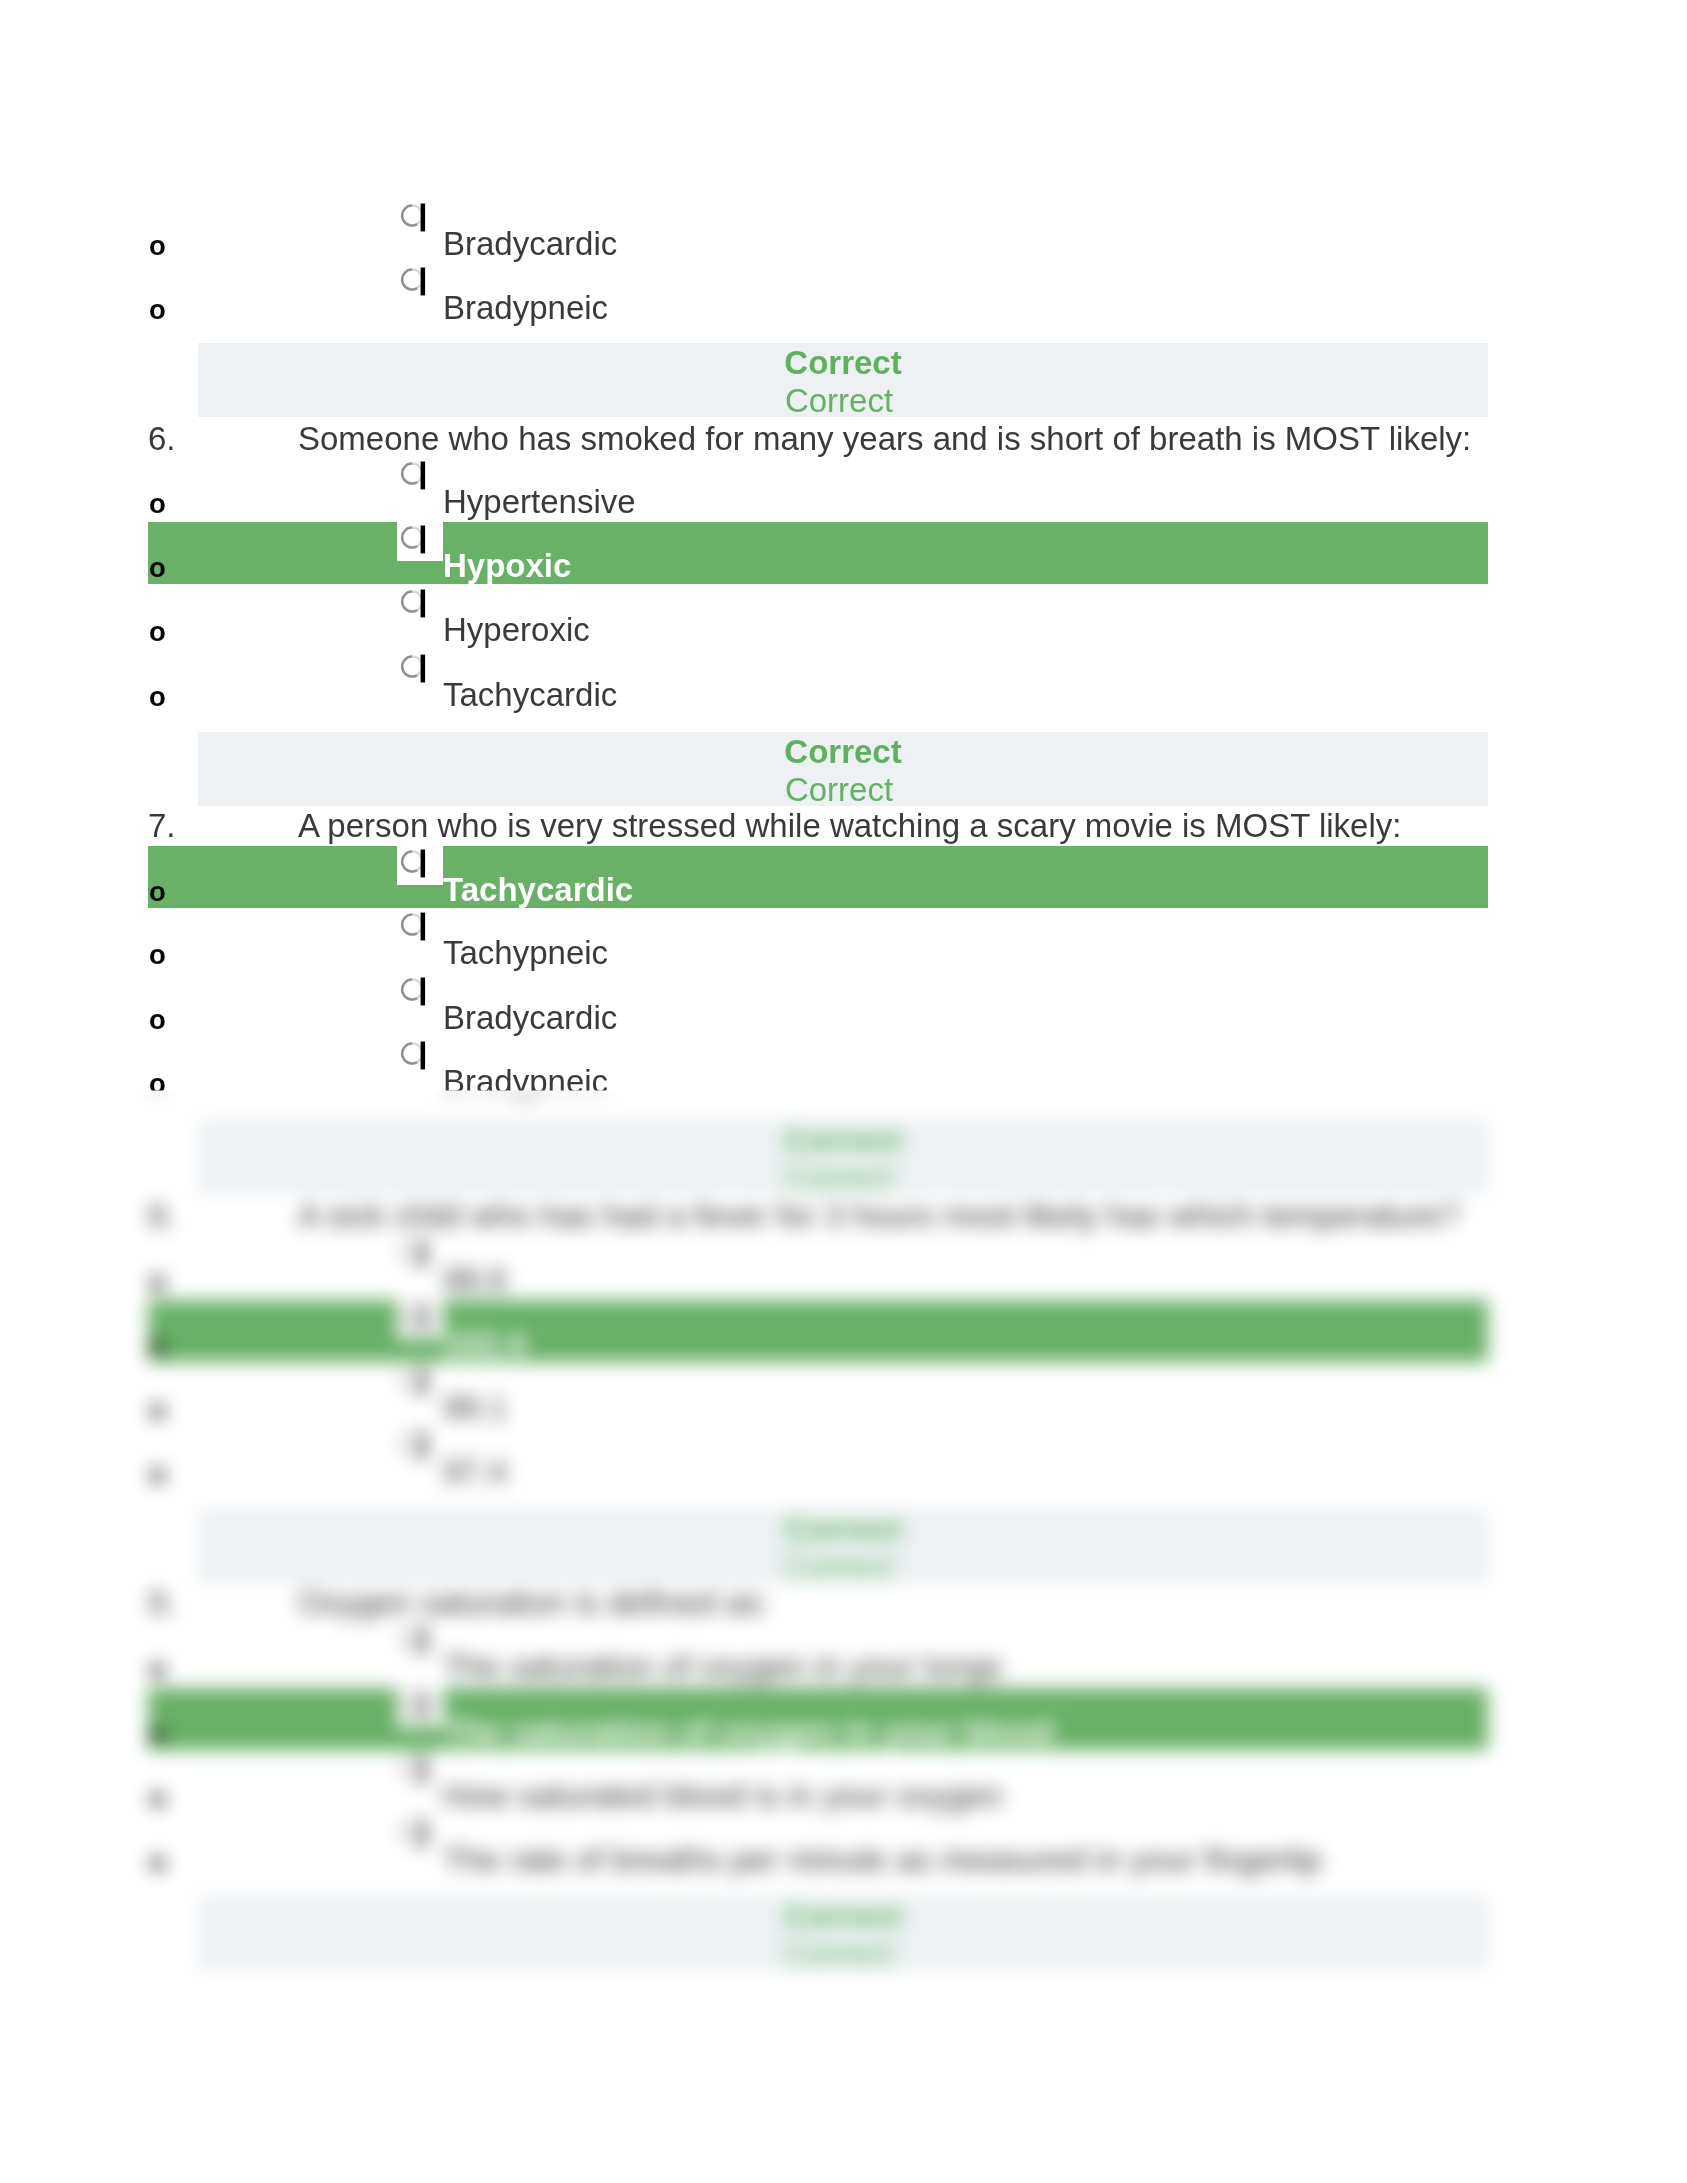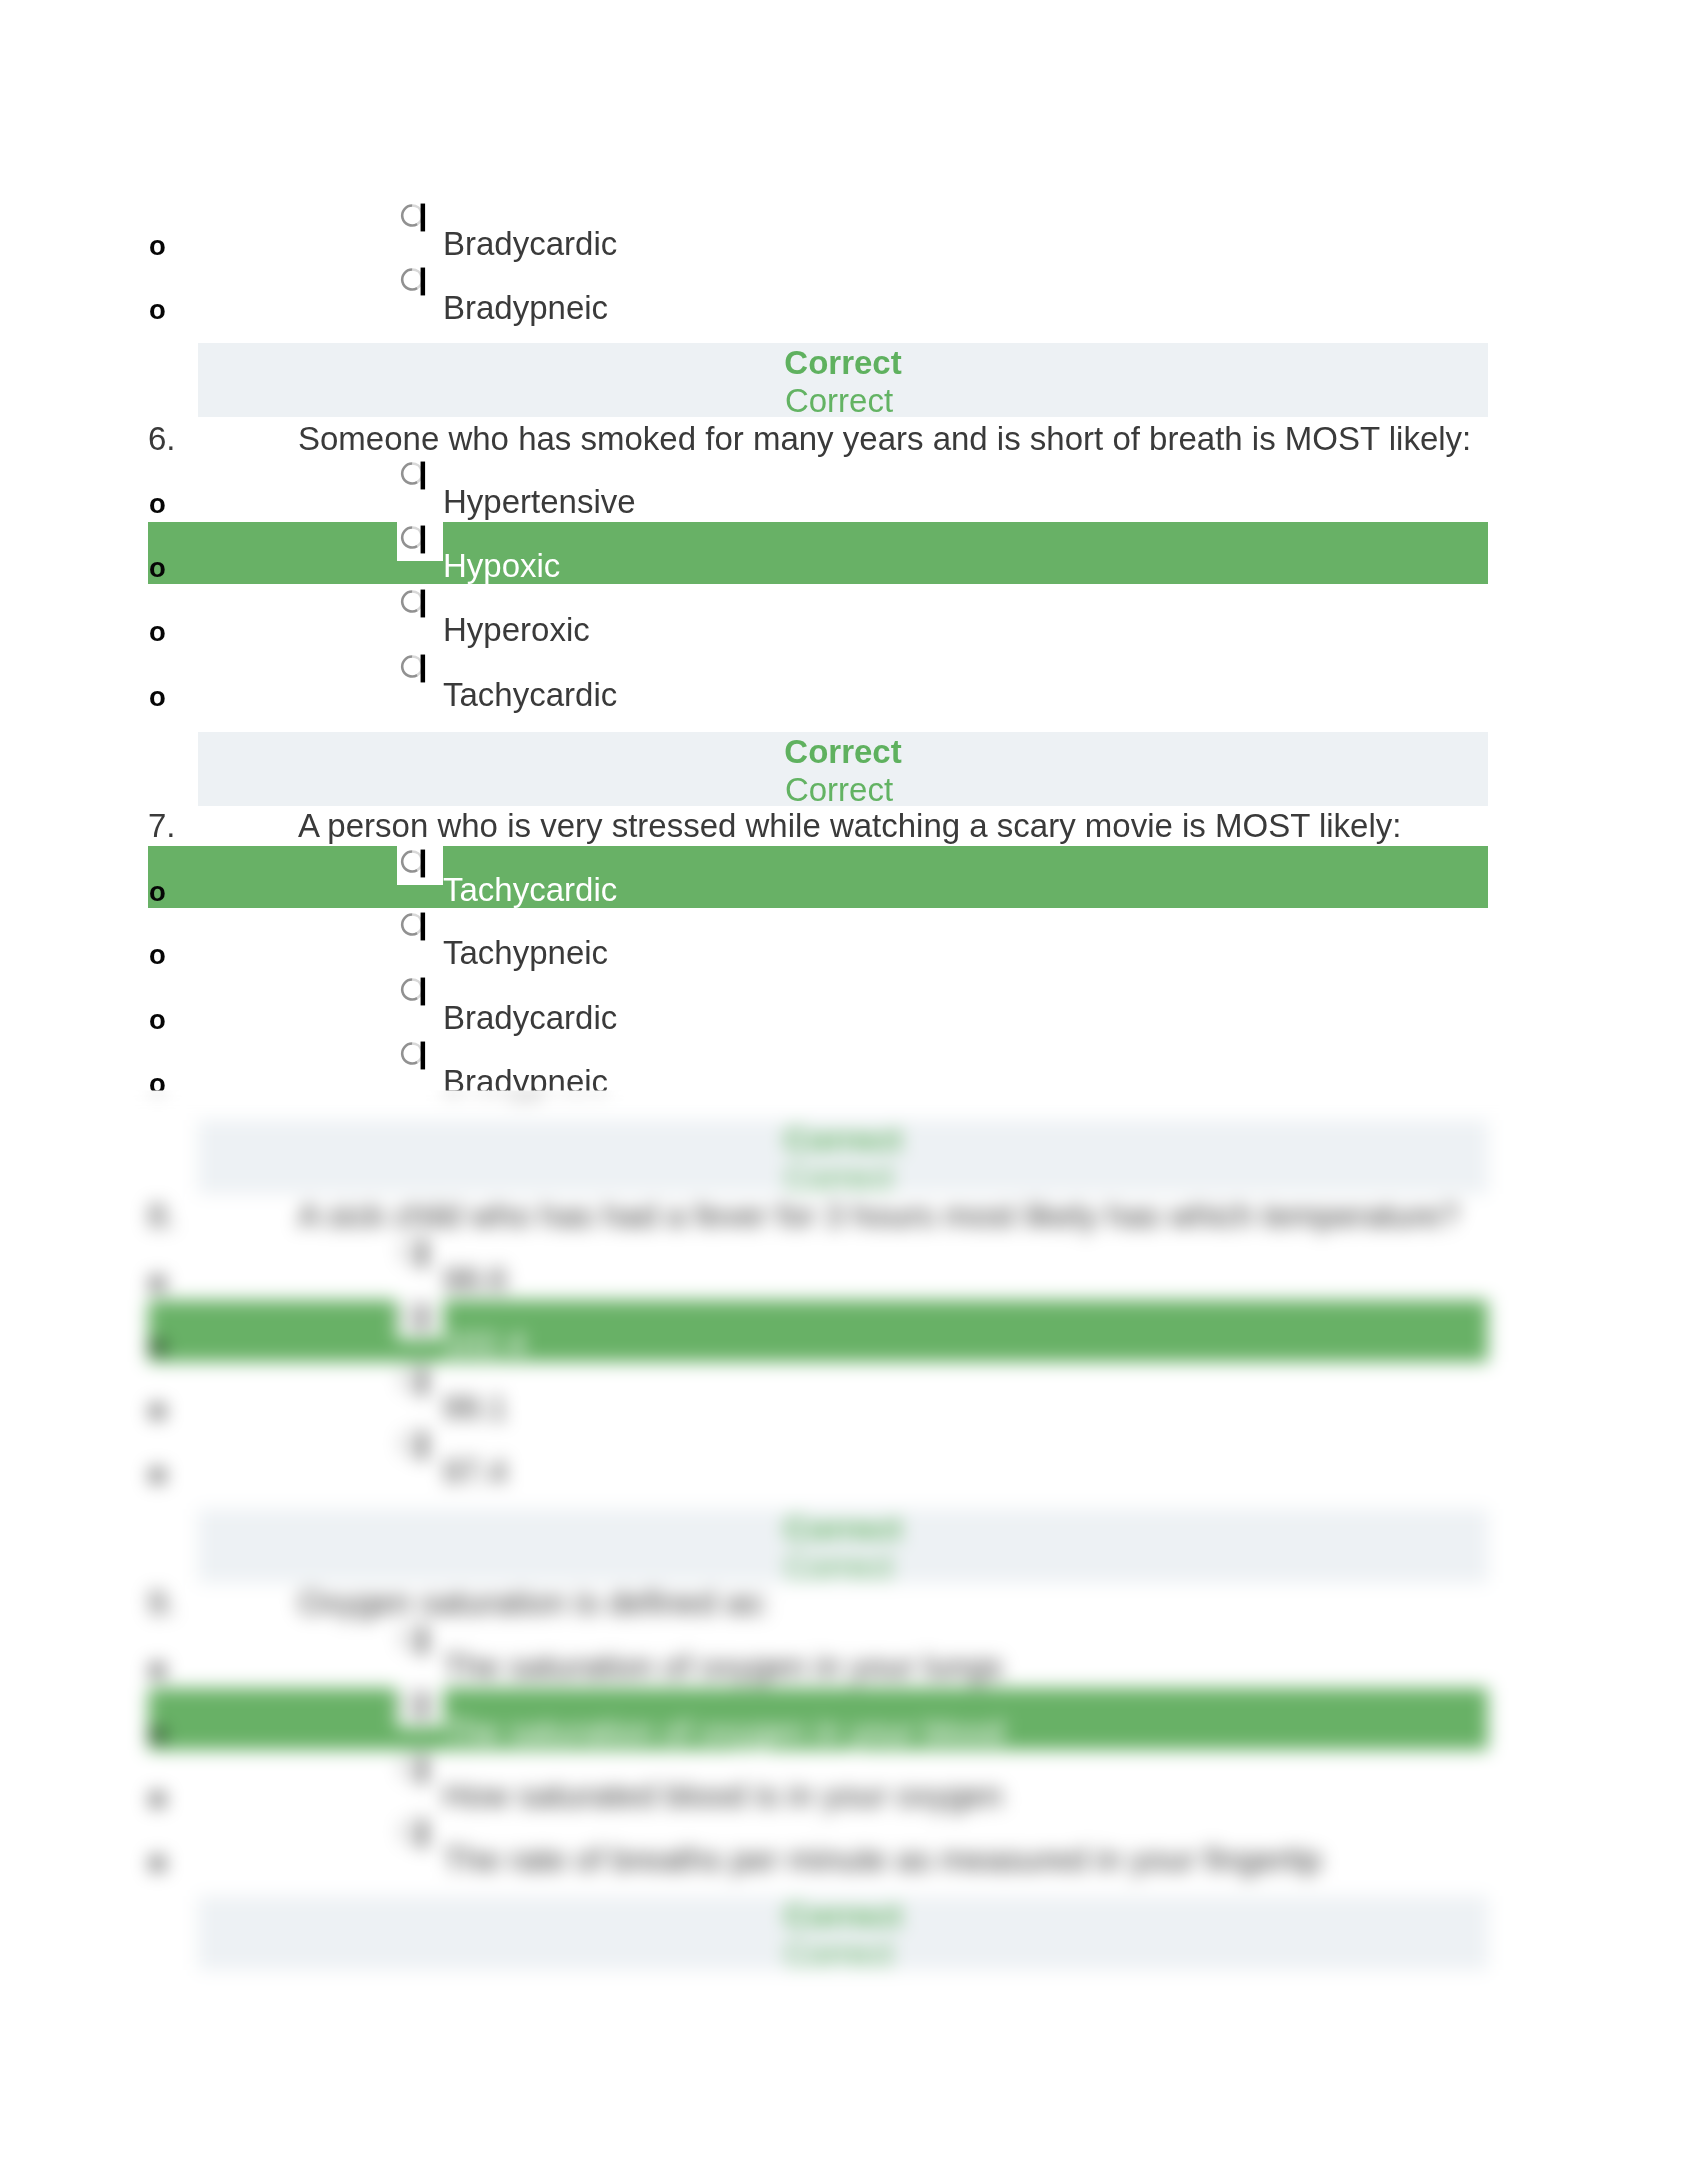--- a/index.html
+++ b/index.html
@@ -20,21 +20,21 @@
   
   .opt{position:absolute;left:0;width:1687px;height:64px;}
   .bar{position:absolute;left:148px;top:0;width:1340px;height:62px;background:#68b166;}
   .bullet{position:absolute;left:149px;top:32px;
           font:700 27.5px "Liberation Sans",sans-serif;color:#060606;line-height:1;}
   .radcell{position:absolute;left:397px;top:-0.7px;width:46px;height:40px;}
   .radcell.onbar{background:#fff;}
   .rad{position:absolute;left:0px;top:-1.3px;width:32px;height:37px;}
   .label{position:absolute;left:443px;top:27px;
          font:400 33px "Liberation Sans",sans-serif;color:#3a3a3a;line-height:1;white-space:pre;}
-  .label.sel{font-weight:400;color:#fff;}
+  .label.sel{font-weight:700;color:#fff;}
 
   
   .qrow{position:absolute;left:0;width:1687px;height:48px;}
   .qnum{position:absolute;left:148px;top:-4.6px;
         font:400 33px "Liberation Sans",sans-serif;color:#3a3a3a;line-height:1;}
   .qtext{position:absolute;left:298px;top:-4.6px;
         font:400 33px "Liberation Sans",sans-serif;color:#3a3a3a;line-height:1;white-space:pre;}
 
   
   .fb{position:absolute;left:198px;width:1290px;height:74px;background:#edf1f4;text-align:center;padding-top:0.7px;box-sizing:border-box;}

